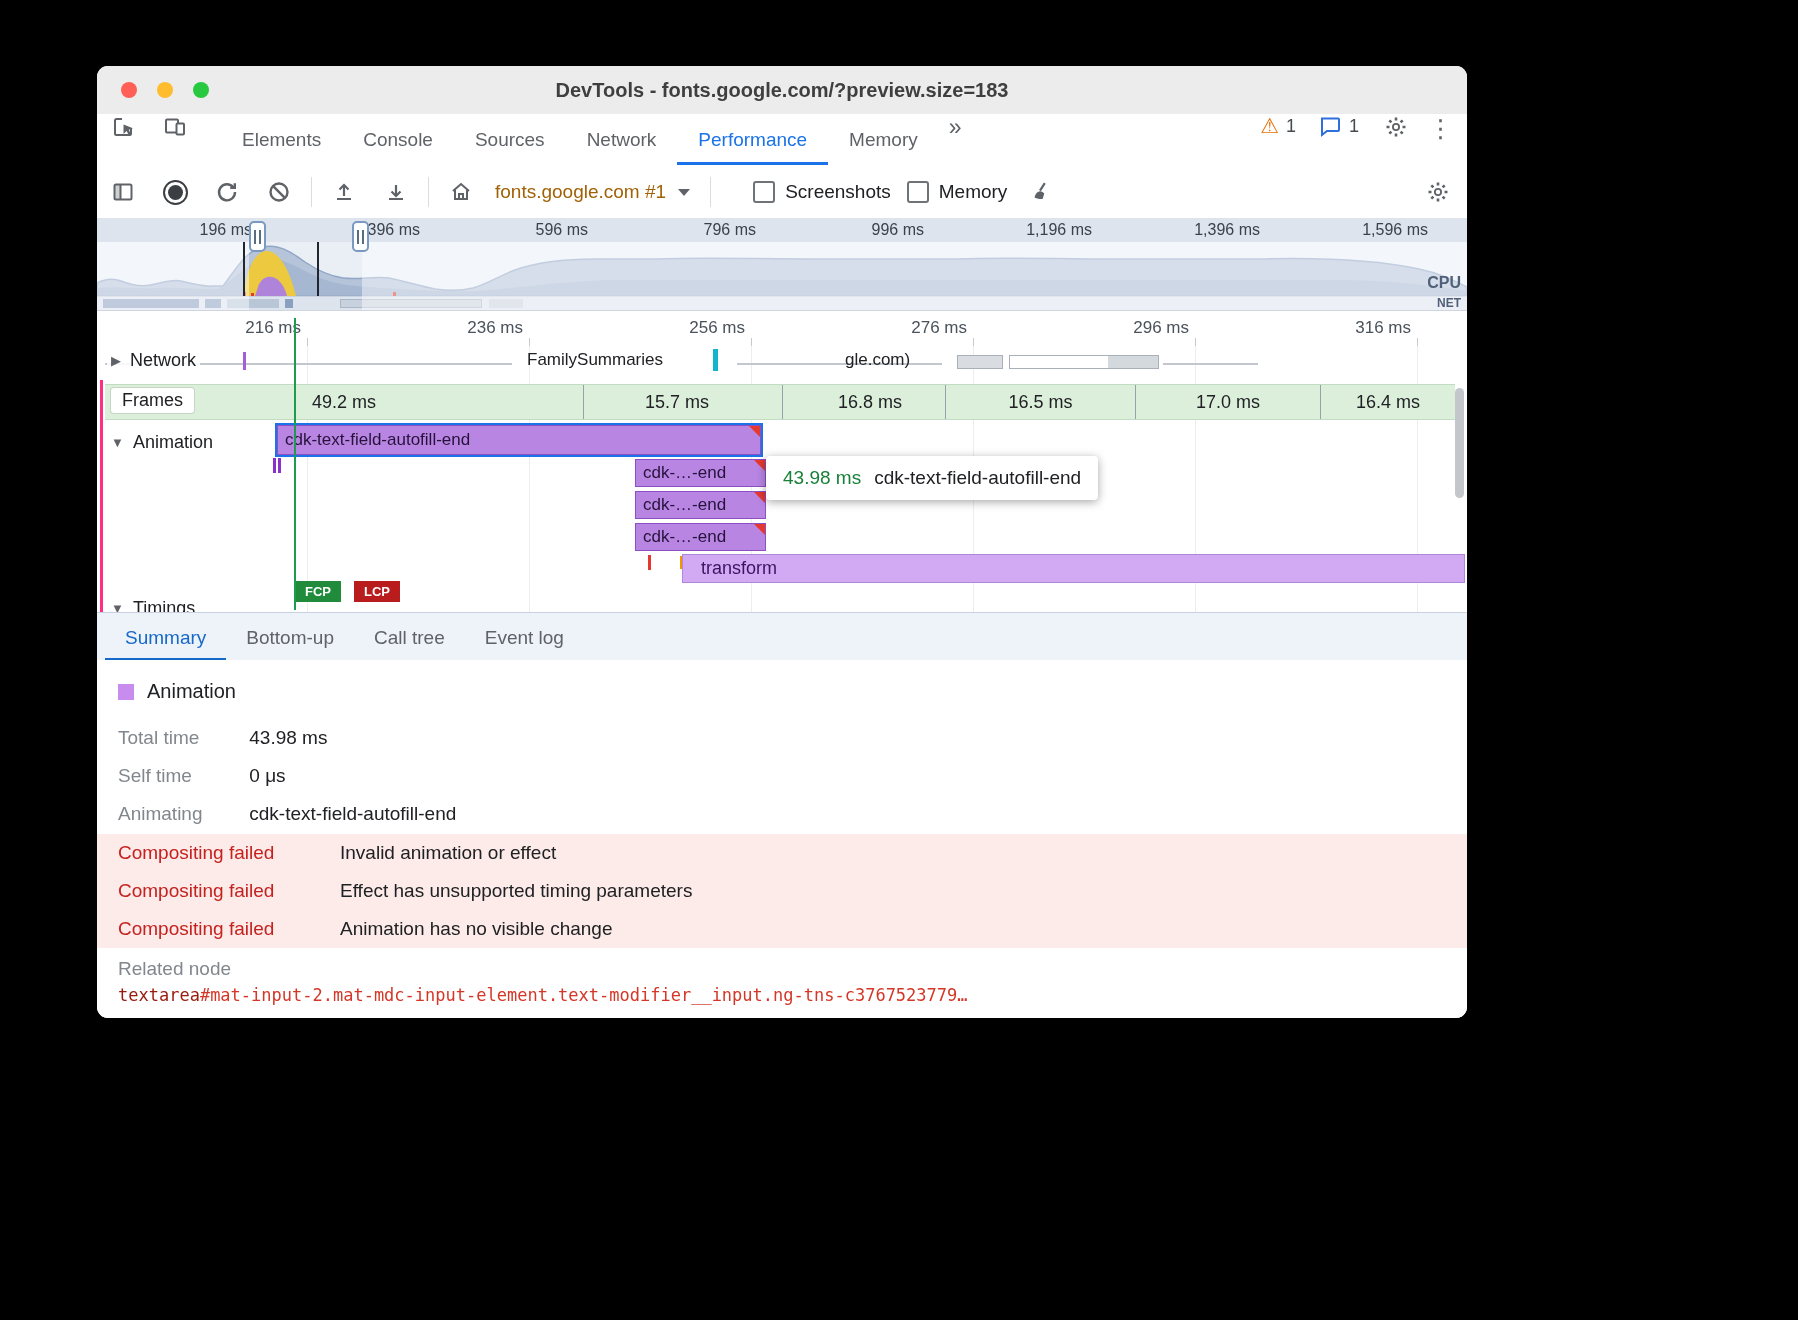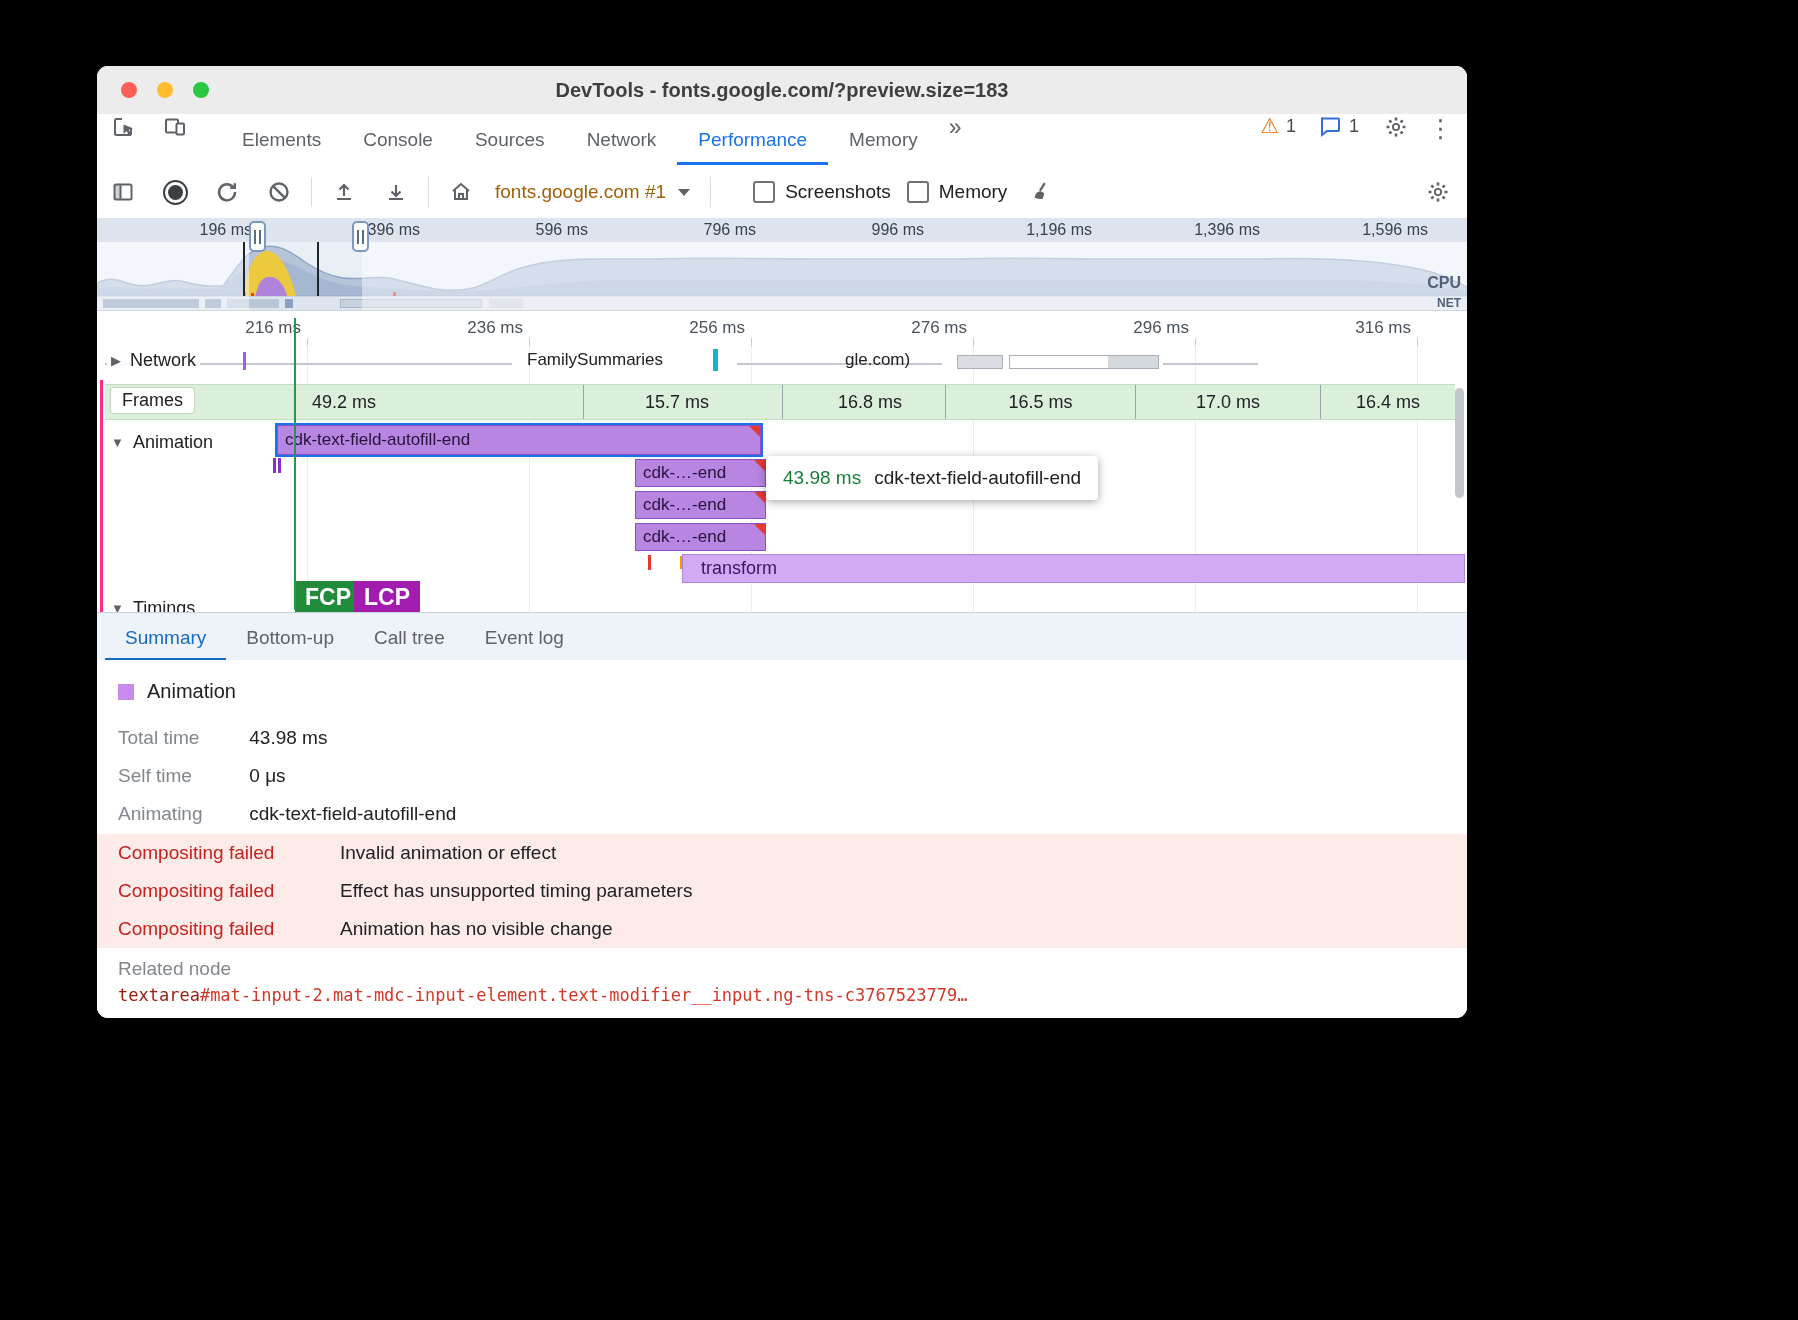--- a/index.html
+++ b/index.html
@@ -73,23 +73,23 @@
   .anim-bar{position:absolute;height:30px;background:#b885e3;border:1px solid #8d4fc4;box-sizing:border-box;
             font-size:17px;color:#26123b;line-height:27px;padding-left:7px;overflow:hidden;white-space:nowrap;}
   .anim-bar .corner{position:absolute;right:0;top:0;width:0;height:0;border-left:11px solid transparent;border-top:11px solid #e5382e;}
   .selected{box-shadow:0 0 0 2px #1a73e8;z-index:2;}
   .transform-bar{background:#d2a9f3;border-color:#b184dd;color:#3c1361;padding-left:18px;font-size:18px;}
   .tick{position:absolute;width:3px;}
   .tooltip{position:absolute;left:669px;top:110px;background:#fff;border-radius:4px;box-shadow:0 2px 10px rgba(0,0,0,.35);
            padding:11px 17px;font-size:19px;white-space:nowrap;z-index:10;display:flex;gap:13px;align-items:center;}
   .tt-time{color:#188038;}
   .tt-name{color:#202124;}
-  .badge{position:absolute;top:235px;color:#fff;font-size:23px;font-weight:700;padding:3px 10px;z-index:3;}
+  .badge{position:absolute;top:235px;color:#fff;font-size:13px;font-weight:700;padding:3px 10px;z-index:3;}
   .badge.fcp{left:198px;background:#1f8b3b;}
-  .badge.lcp{left:257px;background:#a21caf;}
+  .badge.lcp{left:257px;background:#b91c1c;}
   .fcp-line{position:absolute;left:197px;top:252px;width:2px;height:292px;background:#1d9b4e;z-index:5;}
   .scroll-thumb{position:absolute;right:3px;top:42px;width:9px;height:110px;background:#c3c7cc;border-radius:5px;z-index:6;}
 
   
   .btabs{position:absolute;left:0;top:546px;right:0;height:48px;background:#eef2f9;border-top:1px solid #c8d2df;
          border-bottom:1px solid #e0e4ea;display:flex;align-items:center;padding-left:8px;}
   .btab{padding:0 20px;height:47px;line-height:47px;font-size:19px;color:#5f6368;}
   .btab.active{color:#1669c9;box-shadow:inset 0 -3px 0 #1669c9;}
   .bcontent{position:absolute;left:0;top:594px;right:0;bottom:0;background:#fff;padding-left:20px;}
   .legend-row{position:absolute;left:21px;top:20px;display:flex;align-items:center;gap:13px;}

